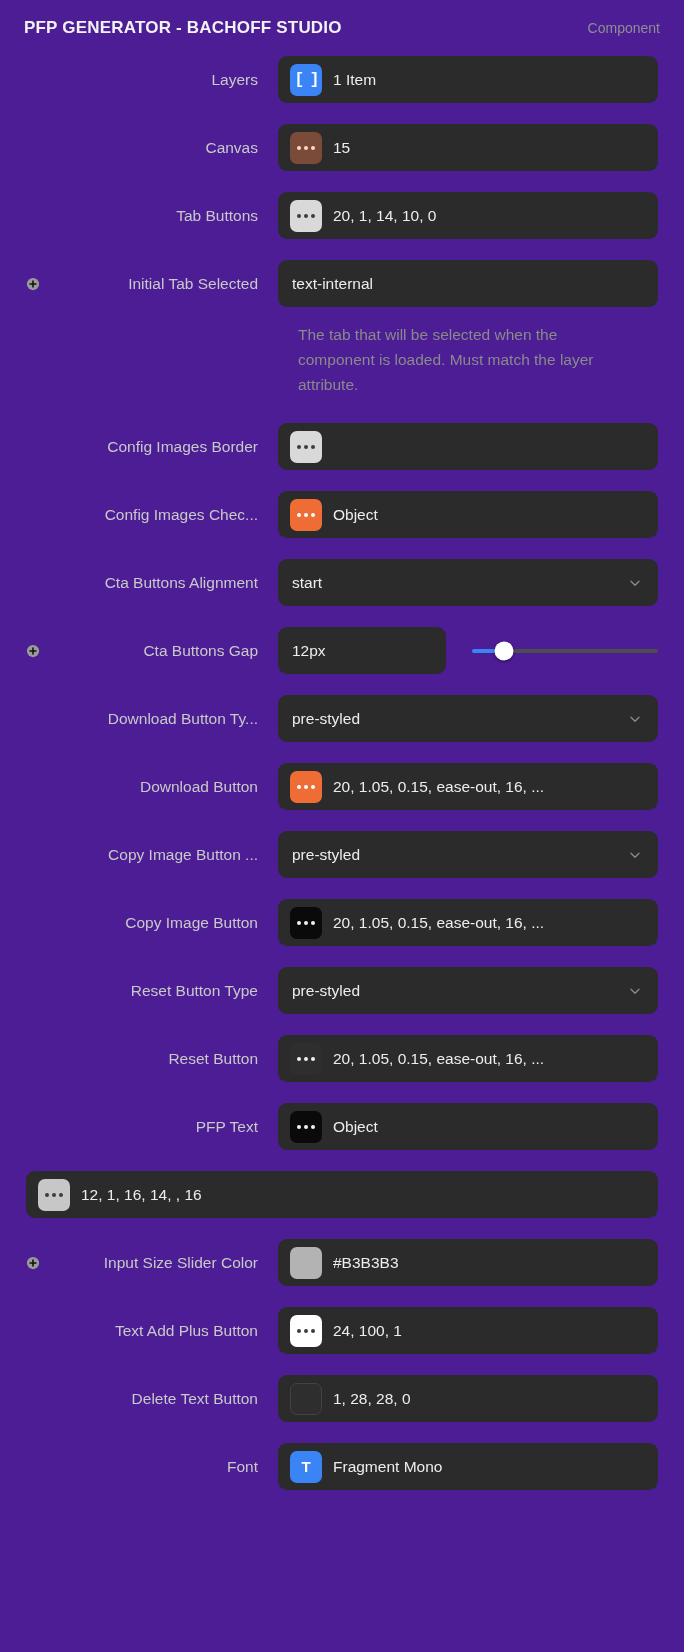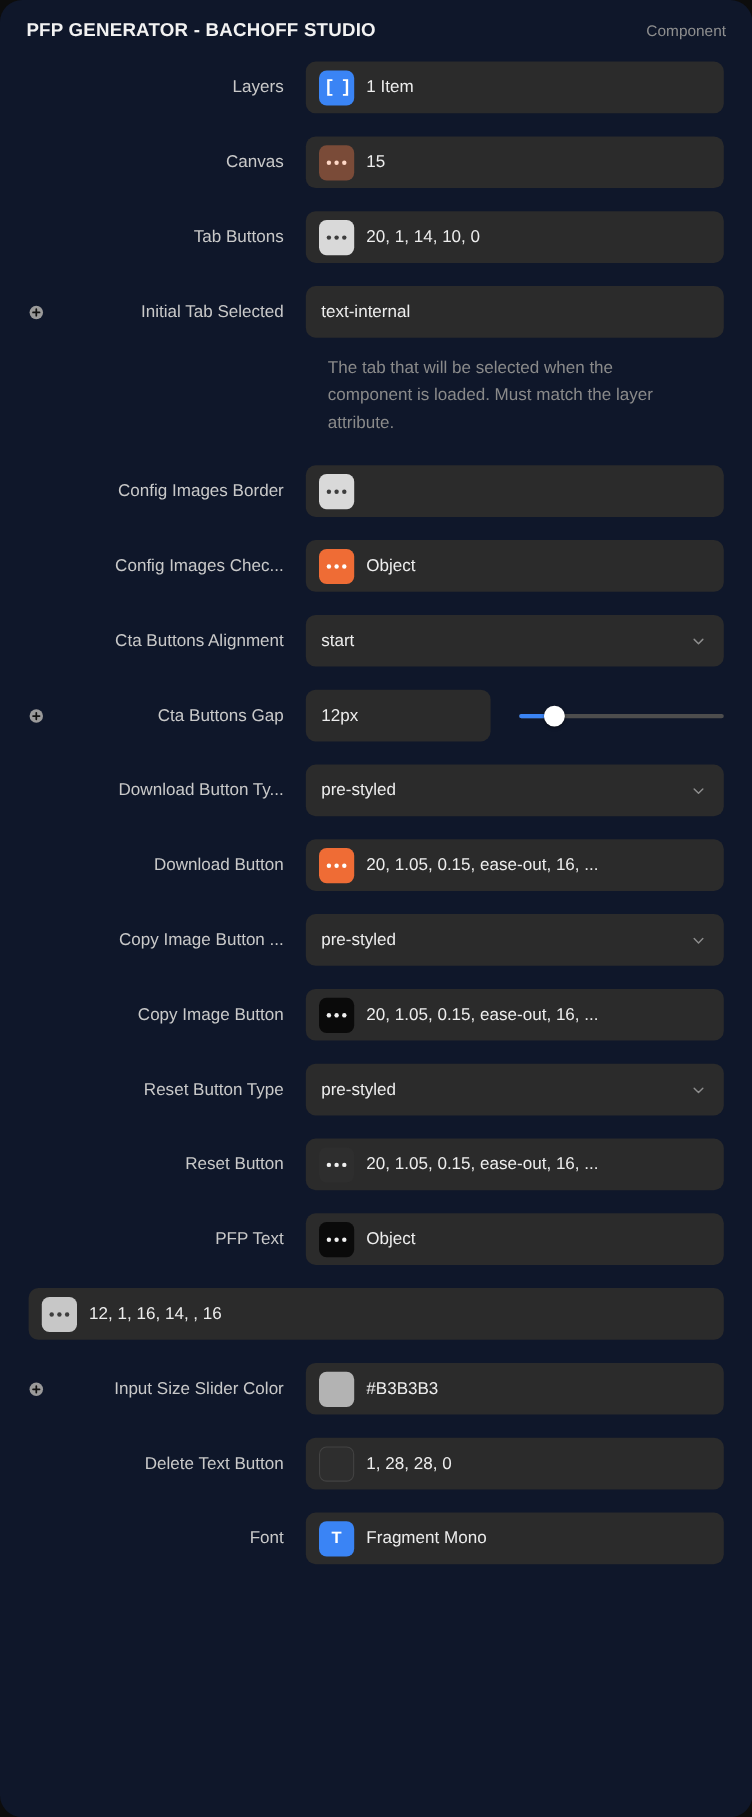--- a/index.html
+++ b/index.html
@@ -7,24 +7,23 @@
   html, body {
     width: 684px;
     height: 1652px;
     background: #0d0d0d;
     font-family: "Liberation Sans", sans-serif;
     -webkit-font-smoothing: antialiased;
   }
   .panel {
     width: 684px;
     height: 1652px;
-    background: #0f172a;
+    background: #4c1d95;
     position: relative;
     overflow: hidden;
-    border-radius: 20px;
   }
 
   
   .header {
     display: flex;
     align-items: center;
     justify-content: space-between;
     padding: 18px 24px 14px 24px;
   }
   .header-title {
@@ -455,20 +454,35 @@
           </span>
           <span>Input Size Slider Color</span>
         </div>
         <div class="field">
           <span class="chip " style="background:#B3B3B3;"></span>
           <span class="field-value">#B3B3B3</span>
         </div>
       </div>
       <div class="row">
         <div class="row-label">
+          <span>Text Add Plus Button</span>
+        </div>
+        <div class="field">
+          <span class="chip light" style="background:#FFFFFF;">
+            <span class="dots">
+              <i></i>
+              <i></i>
+              <i></i>
+            </span>
+          </span>
+          <span class="field-value">24, 100, 1</span>
+        </div>
+      </div>
+      <div class="row">
+        <div class="row-label">
           <span>Delete Text Button</span>
         </div>
         <div class="field">
           <span class="chip " style="background:#2E2E2E;border:1px solid #434343;"></span>
           <span class="field-value">1, 28, 28, 0</span>
         </div>
       </div>
       <div class="row">
         <div class="row-label">
           <span>Font</span>

